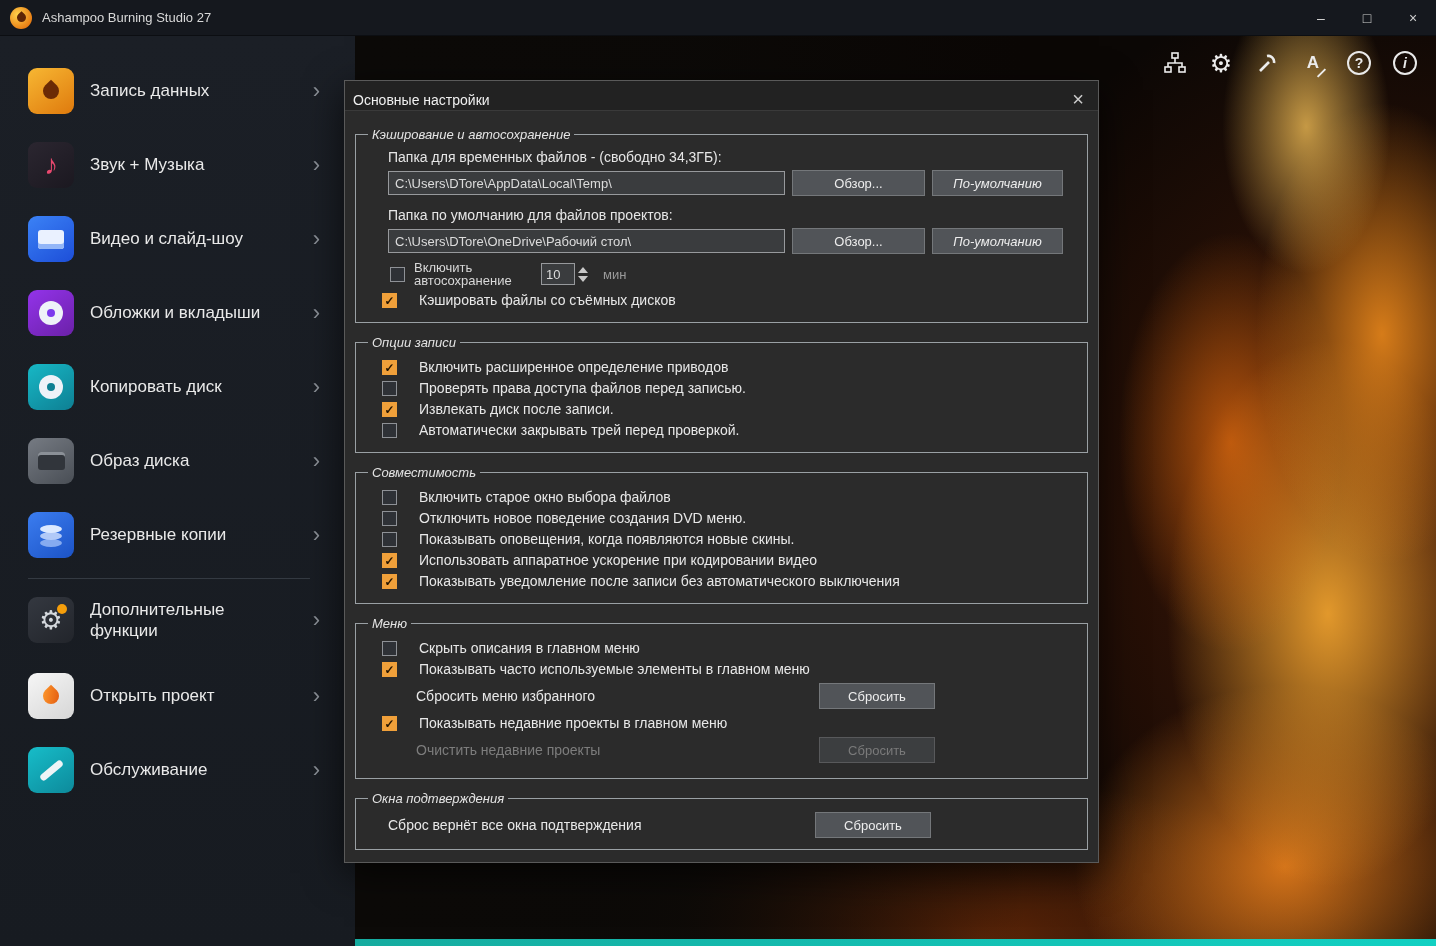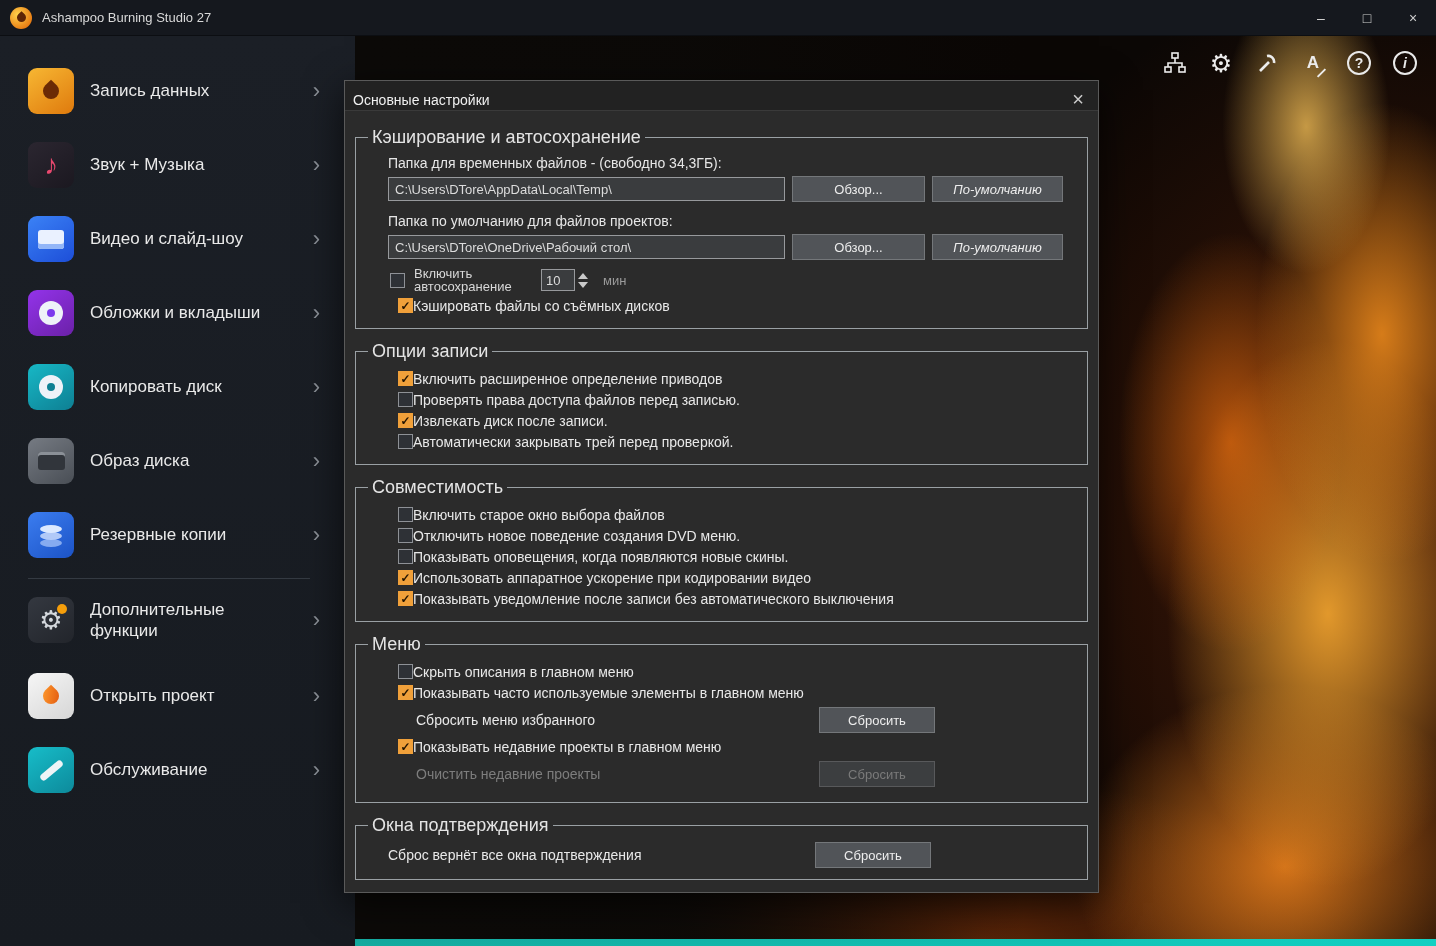--- a/index.html
+++ b/index.html
@@ -115,42 +115,42 @@
     height:30px; background:#222222; border-bottom:1px solid #3a3a3a;
     display:flex; align-items:center; padding:8px 6px 0 8px;
   }
   .dialog-title { font-size:14px; color:#f0f0f0; }
   .dialog-close { margin-left:auto; width:28px; height:26px; display:flex; align-items:center;
                   justify-content:center; color:#cccccc; font-size:17px; cursor:pointer; }
   .dialog-close::after { content:"×"; font-size:20px; }
   .dialog-body { padding:4px 10px 12px; }
 
   fieldset.group { border:1px solid #9aa0a4; margin-top:12px; padding:4px 10px 9px; }
-  fieldset.group legend { font-size:18px; color:#e4e4e4; padding:0 4px; margin-left:2px; }
+  fieldset.group legend { font-size:13px; color:#e4e4e4; padding:0 4px; margin-left:2px;font-style:italic; }
 
   .g-label { font-size:14px; color:#e6e6e6; margin:3px 0 5px 22px; }
   .path-row { display:flex; align-items:center; gap:7px; margin-left:22px; }
   .path-input {
     width:397px; height:24px; background:#3a3c3e; border:1px solid #97999c;
     color:#dcdcdc; font-size:13px; padding:0 6px; font-family:"Liberation Sans",sans-serif;
   }
   .btn {
     background:#515458; border:1px solid #74777a; color:#ededed;
     font-size:13px; height:26px; padding:0 12px; cursor:pointer;
     font-family:"Liberation Sans",sans-serif;
   }
   .btn-browse  { width:133px; }
   .btn-default { width:131px;font-style:italic; }
   .btn-reset   { width:116px; }
   .btn-ok      { width:100px; background:#5d6064; border-color:#9aa0a6; }
   .btn-cancel  { width:100px; }
   .btn-help    { width:86px; }
   .btn.disabled{ background:#3c3e40; color:#7a7a7a; border-color:#58595b; }
 
-  .chk-row { display:flex; align-items:flex-start; gap:0; margin:5px 0 5px 32px; font-size:14px; }
+  .chk-row { display:flex; align-items:flex-end; gap:22px; margin:5px 0 5px 16px; font-size:14px; }
   .checkbox {
     width:15px; height:15px; flex:0 0 15px; background:#2e3136; border:1px solid #8e9196;
     display:inline-flex; align-items:center; justify-content:center; cursor:pointer;
   }
   .checkbox.checked { background:#f0a03a; border-color:#f0a03a; }
   .checkbox.checked::after { content:"✓"; color:#241400; font-size:12px; font-weight:bold; line-height:1; }
 
   .auto-row { display:flex; align-items:center; gap:9px; margin:7px 0 2px 24px; }
   .auto-label { font-size:13px; line-height:13px; color:#d8d8d8; width:118px; }
   .spin-wrap { display:flex; align-items:center; }

